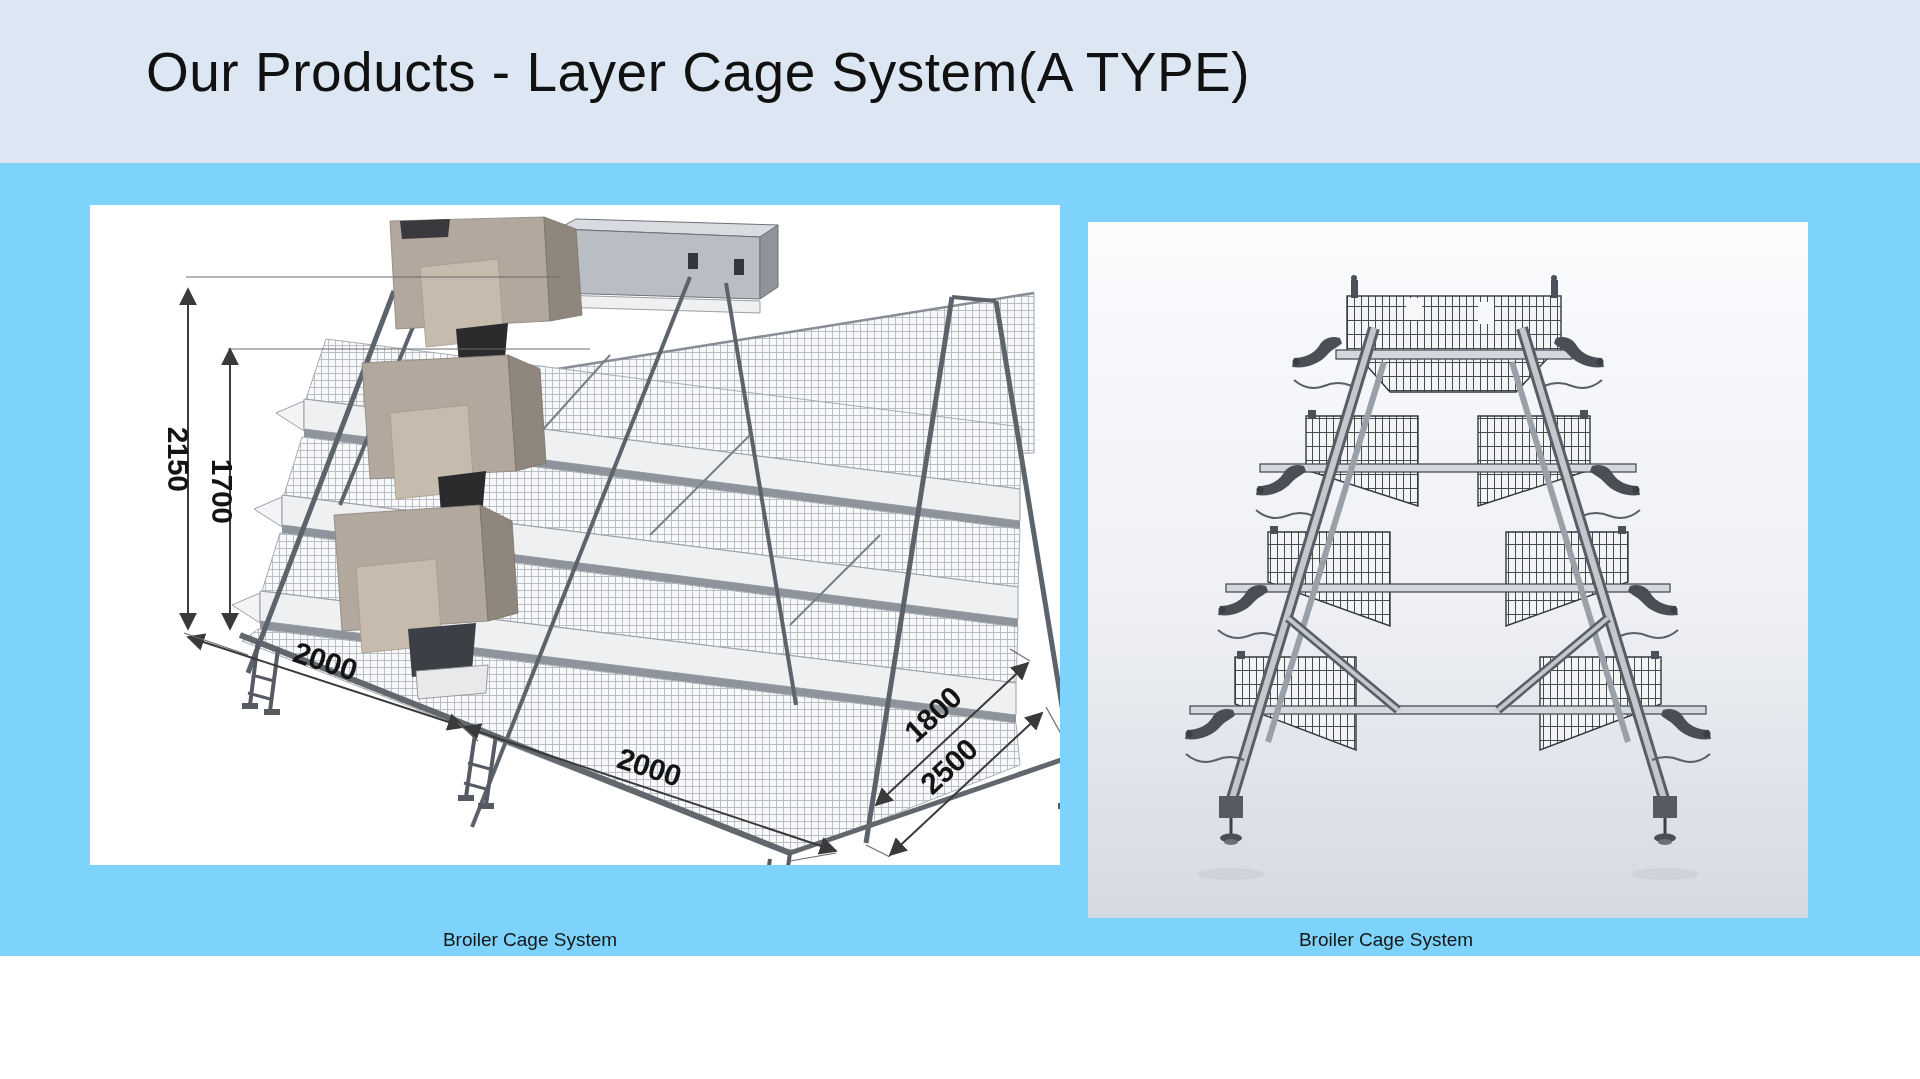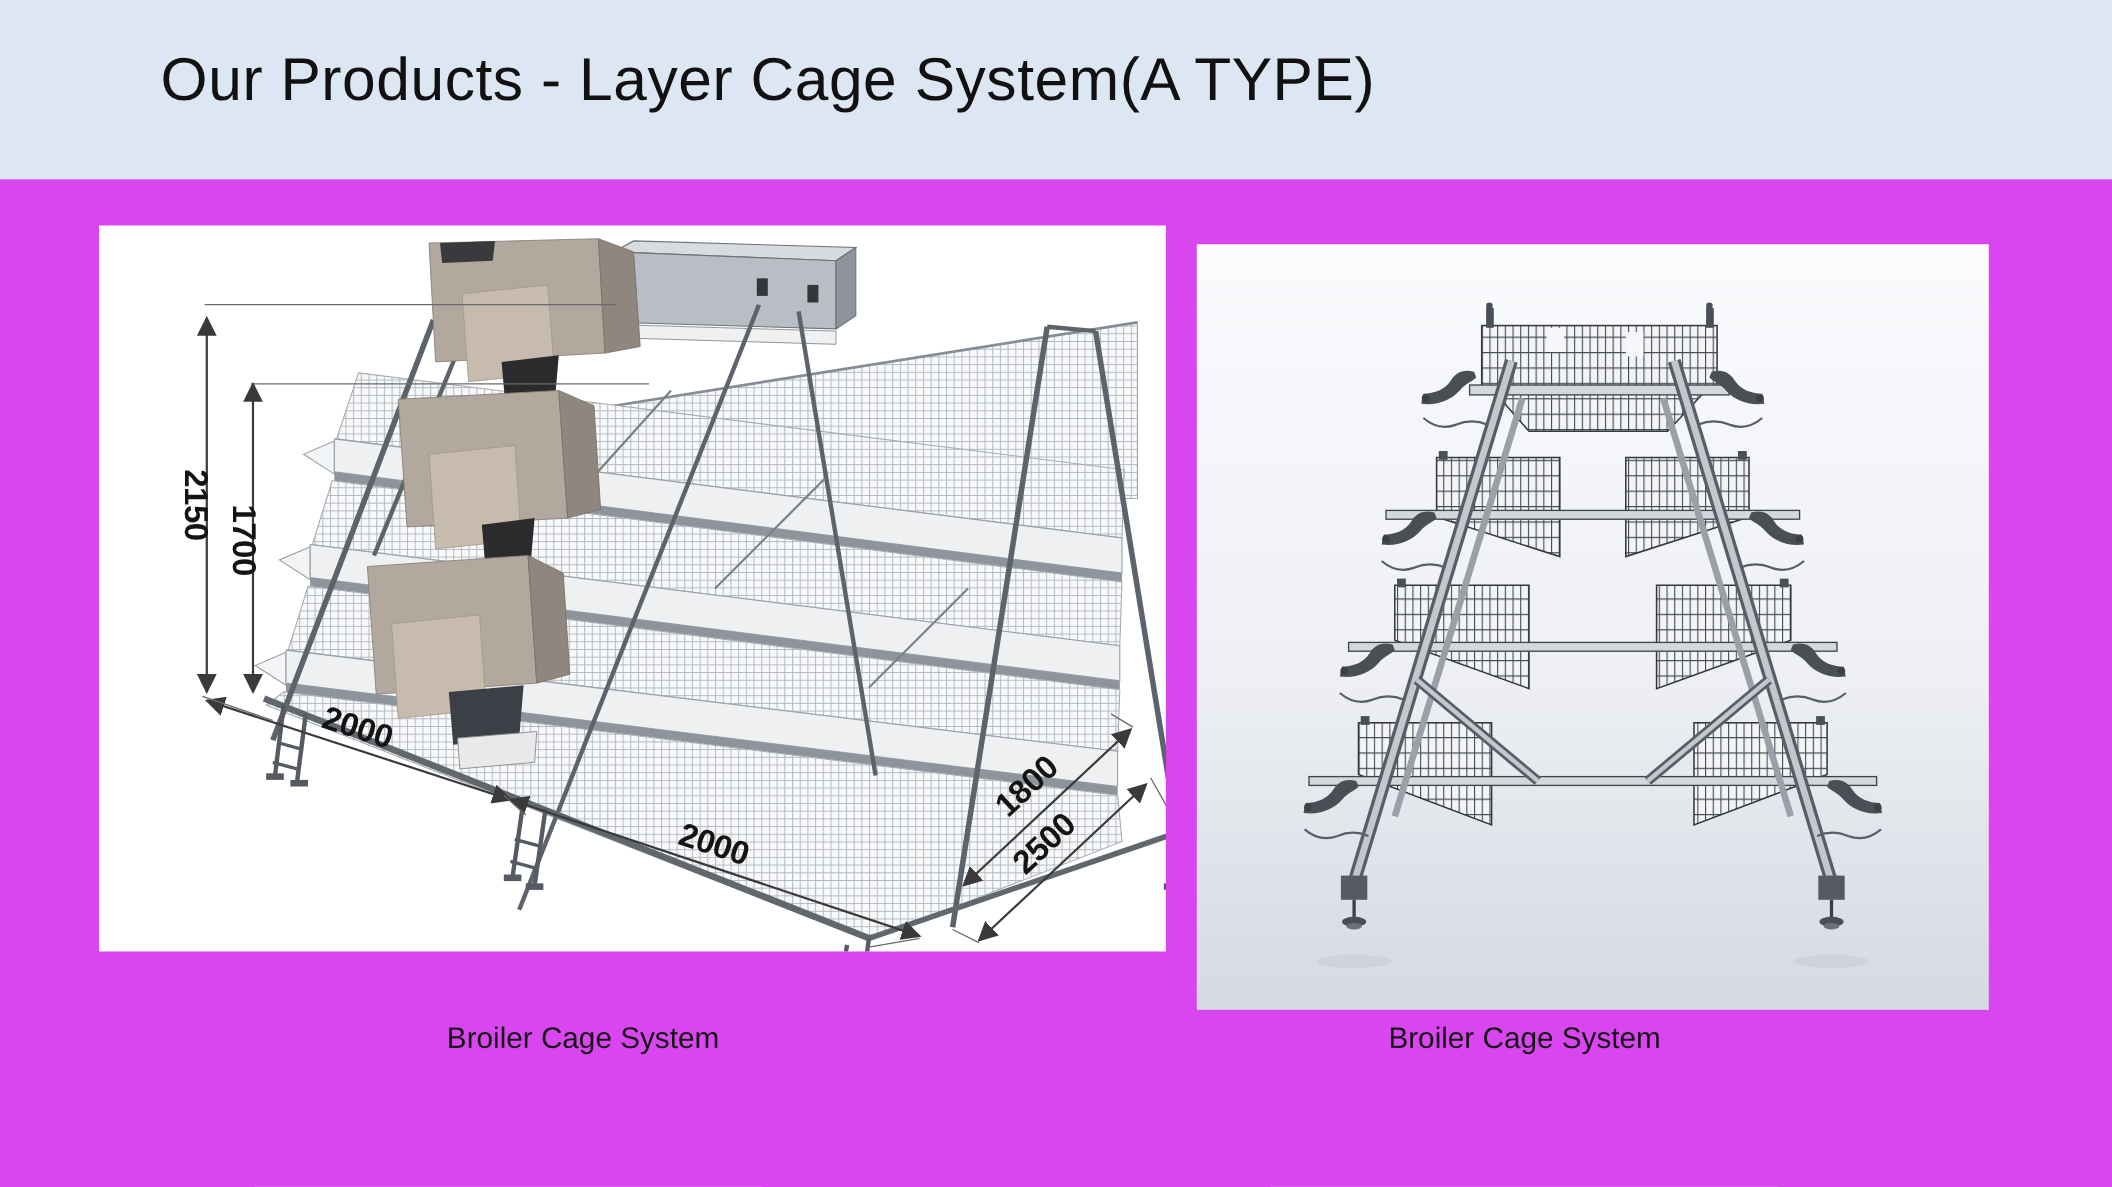--- a/index.html
+++ b/index.html
@@ -1,26 +1,26 @@
 <!DOCTYPE html>
 <html><head>
 <meta charset="utf-8">
 <title>Slide</title>
 <style>
   html,body{margin:0;padding:0;background:#ffffff;}
-  .slide{position:relative;width:1920px;height:1079px;background:#d946ef;overflow:hidden;
+  .slide{position:relative;width:1920px;height:956px;background:#7dd3fc;overflow:hidden;
          font-family:"Liberation Sans",sans-serif;}
   .header-band{position:absolute;left:0;top:0;width:1920px;height:163px;background:#dce7f3;}
   .page-title{position:absolute;left:146px;top:40px;margin:0;font-size:55px;font-weight:400;
               color:#111111;white-space:nowrap;letter-spacing:0.5px;}
   .figure{position:absolute;}
   #fig-left{left:90px;top:205px;width:970px;height:660px;background:#ffffff;}
   #fig-right{left:1088px;top:222px;width:720px;height:696px;
              background:linear-gradient(180deg,#fafbfd 0%,#eef0f4 55%,#d5d9e1 100%);}
-  .caption{position:absolute;top:929px;height:36px;font-size:27px;color:#151515;
+  .caption{position:absolute;top:929px;height:36px;font-size:19px;color:#151515;
            text-align:center;white-space:nowrap;}
   #caption-left{left:330px;width:400px;}
   #caption-right{left:1186px;width:400px;}
   svg{display:block;}
   .dimtext{font-family:"Liberation Sans",sans-serif;font-size:30px;font-weight:700;fill:#141414;letter-spacing:-0.5px;}
 </style>
 </head>
 <body>
 
 <div class="slide">

